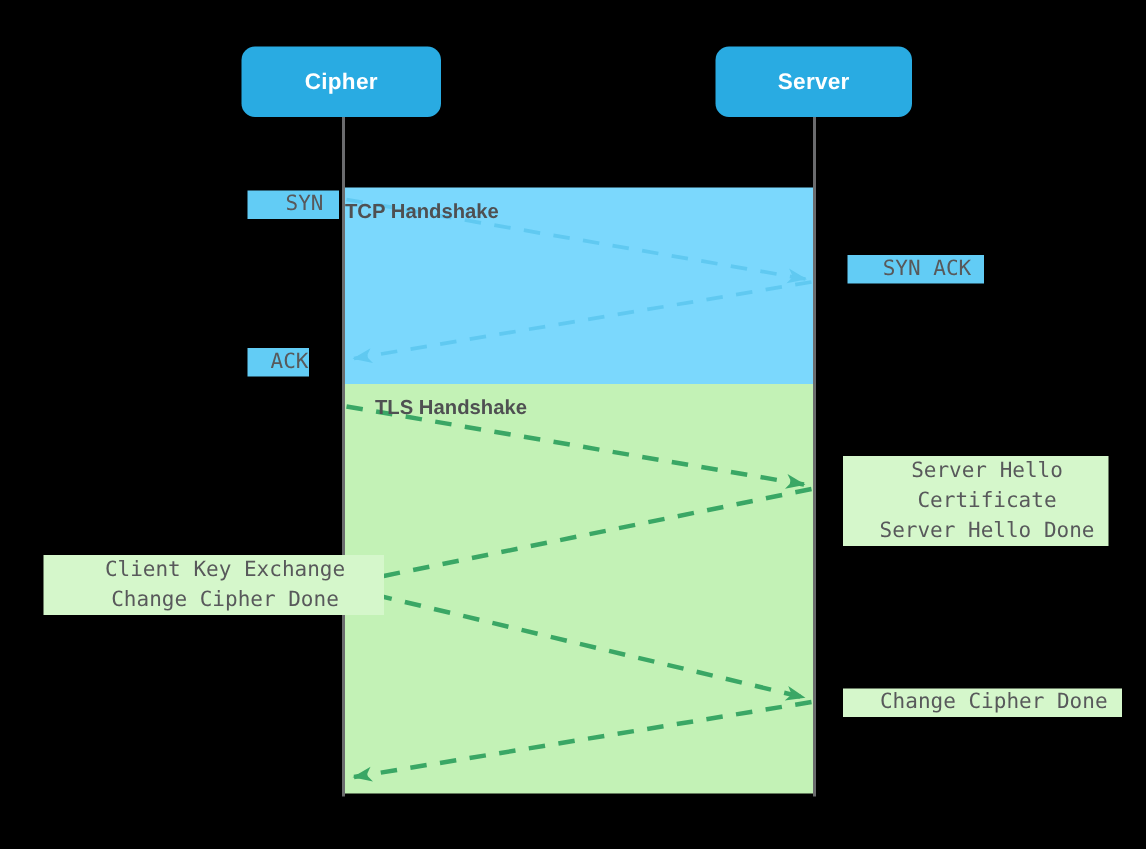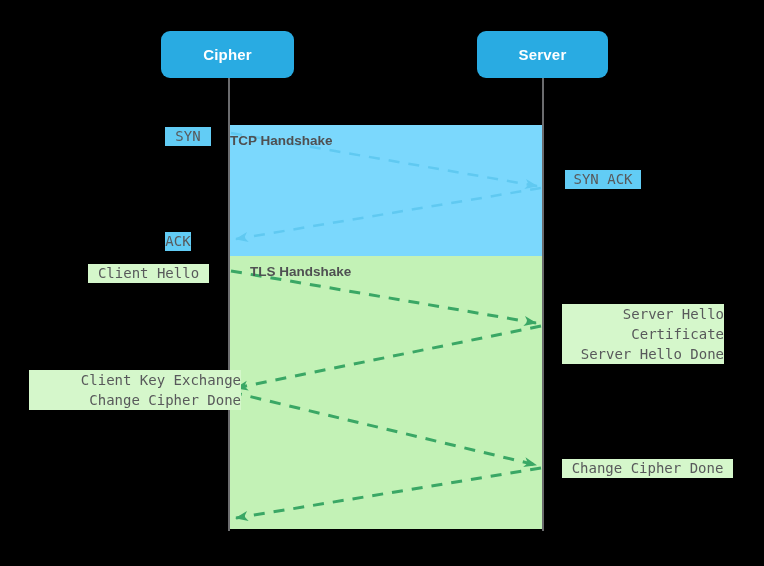--- a/index.html
+++ b/index.html
@@ -50,24 +50,25 @@
   }
   .phase-title.tcp { top: 133px; }
   .phase-title.tls { top: 264px; padding-left: 20px; }
   .msg-label {
     position: absolute;
     font-family: "DejaVu Sans Mono", monospace;
     font-size: 14px;
     color: #58595b;
     text-align: center;
     line-height: 19px;
+    padding-left: 15px;
   }
   .msg-label.blue { background: #62ccf5; }
   .msg-label.green { background: #d5f7cb; }
-  .msg-label.multiline { line-height: 20px; text-align: right; }
+  .msg-label.multiline { line-height: 20px; }
   .lbl-syn          { left: 165px; top: 127px; width: 46px;  height: 19px; }
   .lbl-syn-ack      { left: 565px; top: 170px; width: 76px;  height: 19px; }
   .lbl-ack          { left: 165px; top: 232px; width: 26px;  height: 19px; }
   .lbl-client-hello { left: 88px;  top: 264px; width: 121px; height: 19px; }
   .lbl-server-hello { left: 562px; top: 304px; width: 162px; height: 60px; }
   .lbl-client-key   { left: 29px;  top: 370px; width: 212px; height: 40px; }
   .lbl-change-cipher{ left: 562px; top: 459px; width: 171px; height: 19px; }
   svg.arrows {
     position: absolute;
     left: 0; top: 0;
@@ -113,21 +114,20 @@
   <div class="actor server">
     <span>Server</span>
   </div>
 
   <div class="msg-label blue lbl-syn">SYN</div>
 
   <div class="msg-label blue lbl-syn-ack">SYN ACK</div>
 
   <div class="msg-label blue lbl-ack">ACK</div>
 
-  <div class="msg-label green lbl-client-hello">Client Hello</div>
 
   <div class="msg-label green multiline lbl-server-hello">
     <div>Server Hello</div>
     <div>Certificate</div>
     <div>Server Hello Done</div>
   </div>
 
   <div class="msg-label green multiline lbl-client-key">
     <div>Client Key Exchange</div>
     <div>Change Cipher Done</div>

